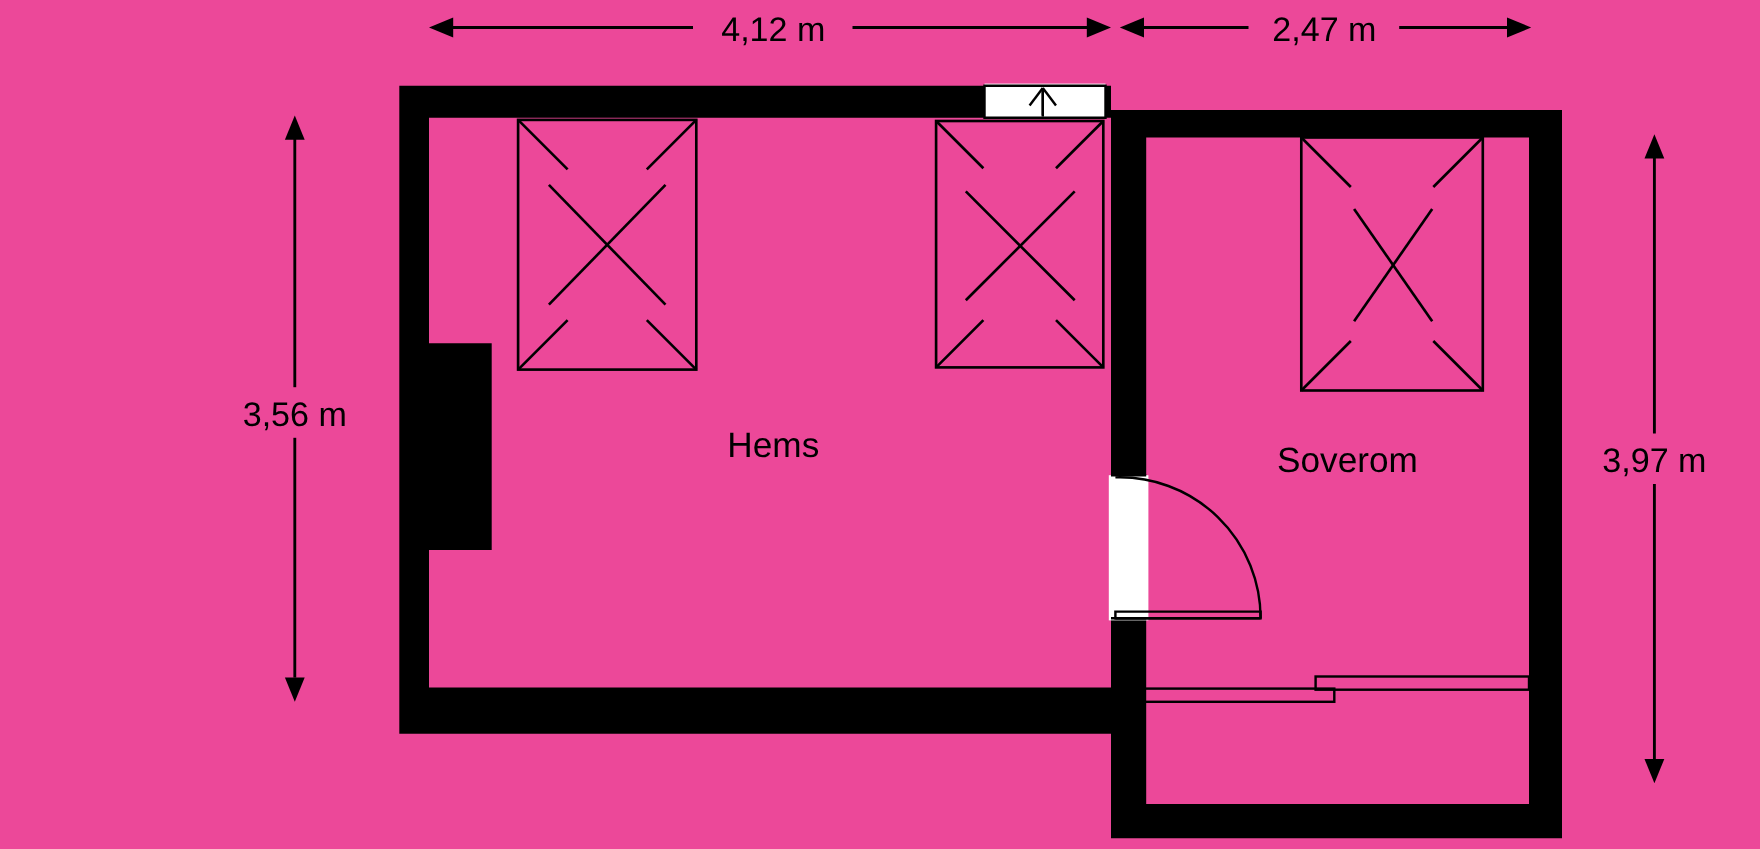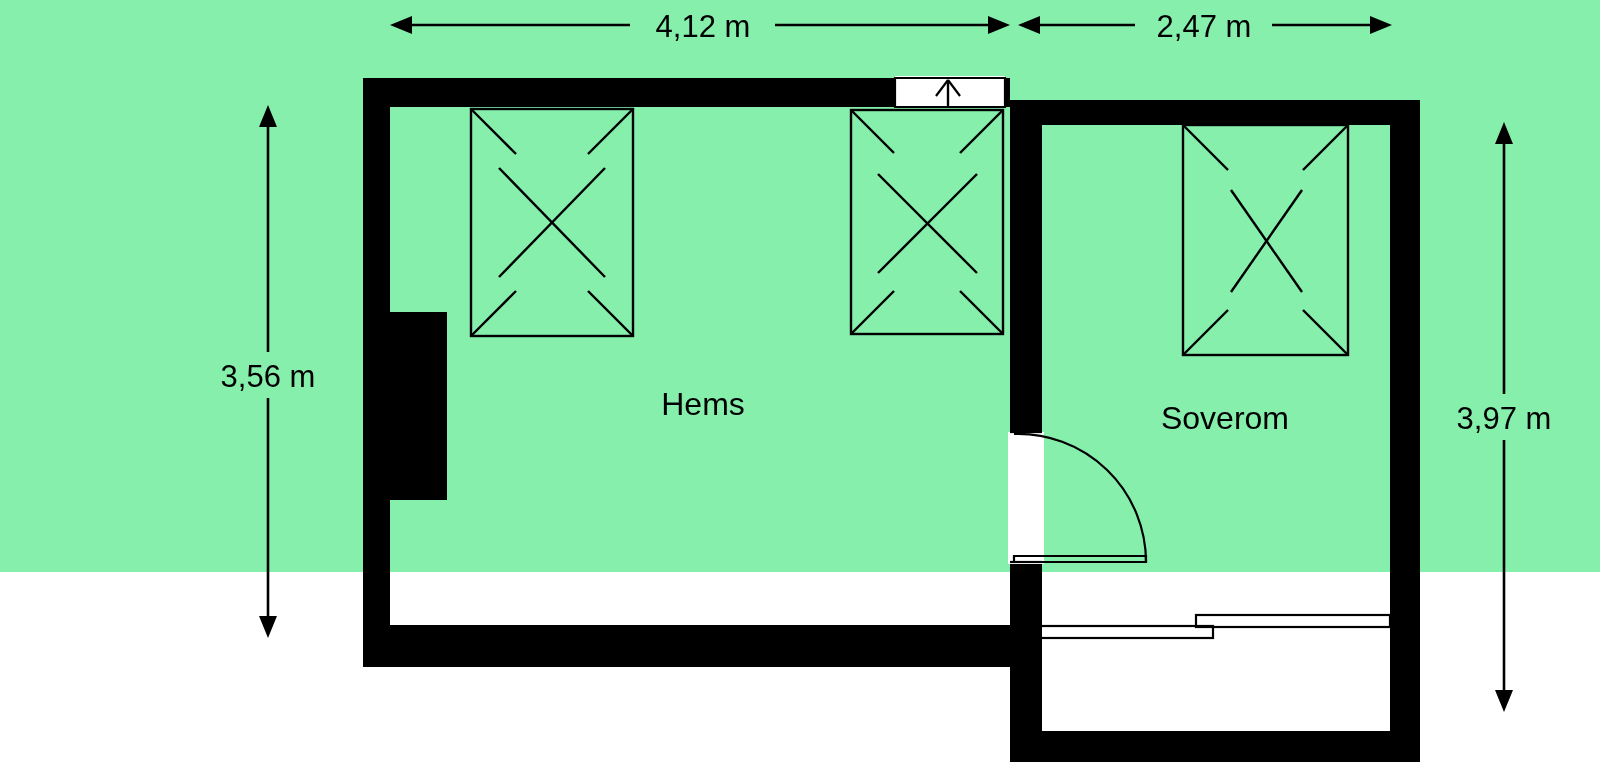--- a/index.html
+++ b/index.html
@@ -9,22 +9,22 @@
   }
   body {
     width: 1600px;
     height: 772px;
     font-family: "Liberation Sans", sans-serif;
     overflow: hidden;
   }
   #plan-root {
     position: relative;
     width: 1600px;
-    height: 572px;
-    background: #86efac;
+    height: 772px;
+    background: #ec4899;
   }
   #floorplan-svg {
     position: absolute;
     left: 0;
     top: 0;
     width: 1600px;
     height: 772px;
     display: block;
   }
   .dim-label {

